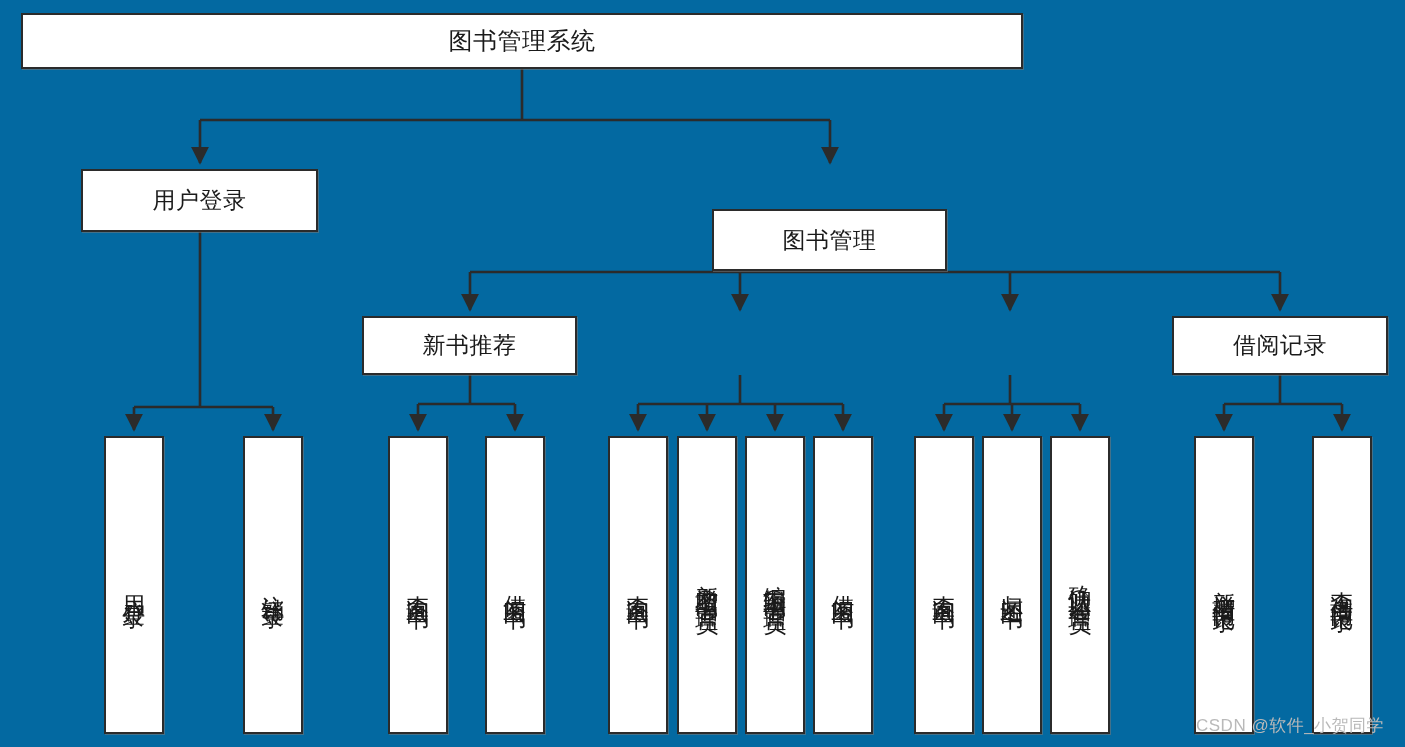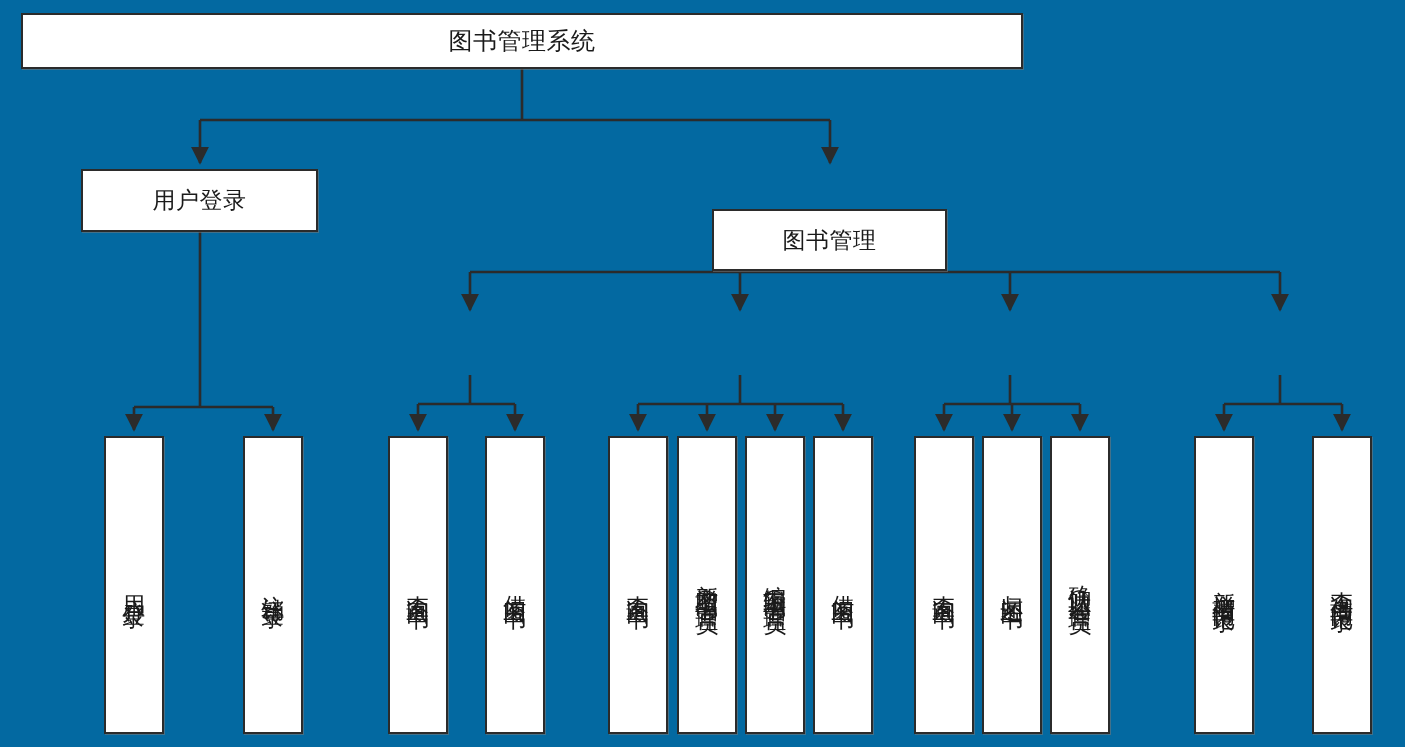--- a/index.html
+++ b/index.html
@@ -123,23 +123,29 @@
   </div>
 
   <div class="node-box" style="left:81px; top:169px; width:237px; height:63px;">
     <span class="node-label">用户登录</span>
   </div>
 
   <div class="node-box" style="left:712px; top:185px; width:235px; height:62px;margin-top:24px;">
     <span class="node-label">图书管理</span>
   </div>
 
+  <div class="node-box" style="left:362px; top:316px; width:215px; height:59px;">
+    <span class="node-label">新书推荐</span>
+  </div>
 
 
 
+  <div class="node-box" style="left:1172px; top:316px; width:216px; height:59px;">
+    <span class="node-label">借阅记录</span>
+  </div>
 
   <div class="node-box node-leaf" style="left:104px; top:436px; width:60px; height:298px;">
     <span class="node-label">用户登录</span>
   </div>
   <div class="node-box node-leaf" style="left:243px; top:436px; width:60px; height:298px;">
     <span class="node-label">注销登录</span>
   </div>
 
   <div class="node-box node-leaf" style="left:388px; top:436px; width:60px; height:298px;">
     <span class="node-label">查询图书</span>
@@ -171,14 +177,15 @@
     <span class="node-label">确认归还（管理员）</span>
   </div>
 
   <div class="node-box node-leaf" style="left:1194px; top:436px; width:60px; height:298px;">
     <span class="node-label">新增借阅记录</span>
   </div>
   <div class="node-box node-leaf" style="left:1312px; top:436px; width:60px; height:298px;">
     <span class="node-label">查询借阅记录</span>
   </div>
 
+  <div class="watermark" style="left:1196px; top:714px;">CSDN @软件_小贺同学</div>
 
 </div>
 
 </body></html>

